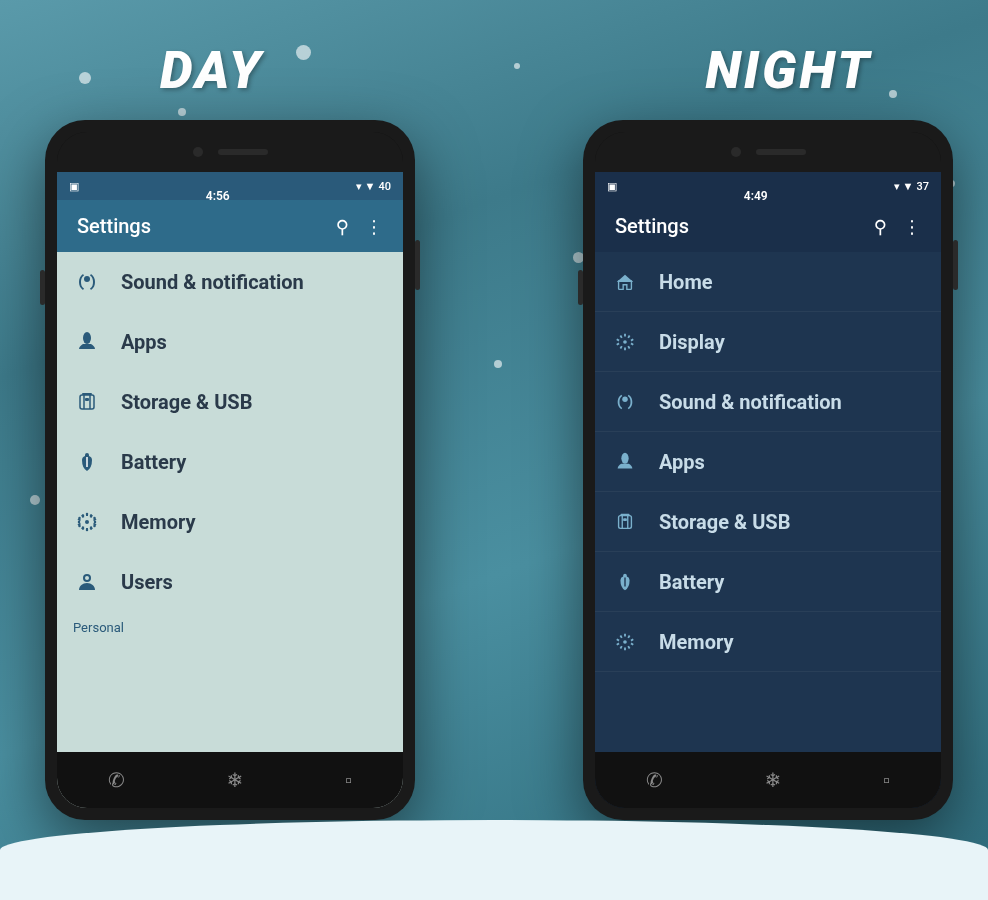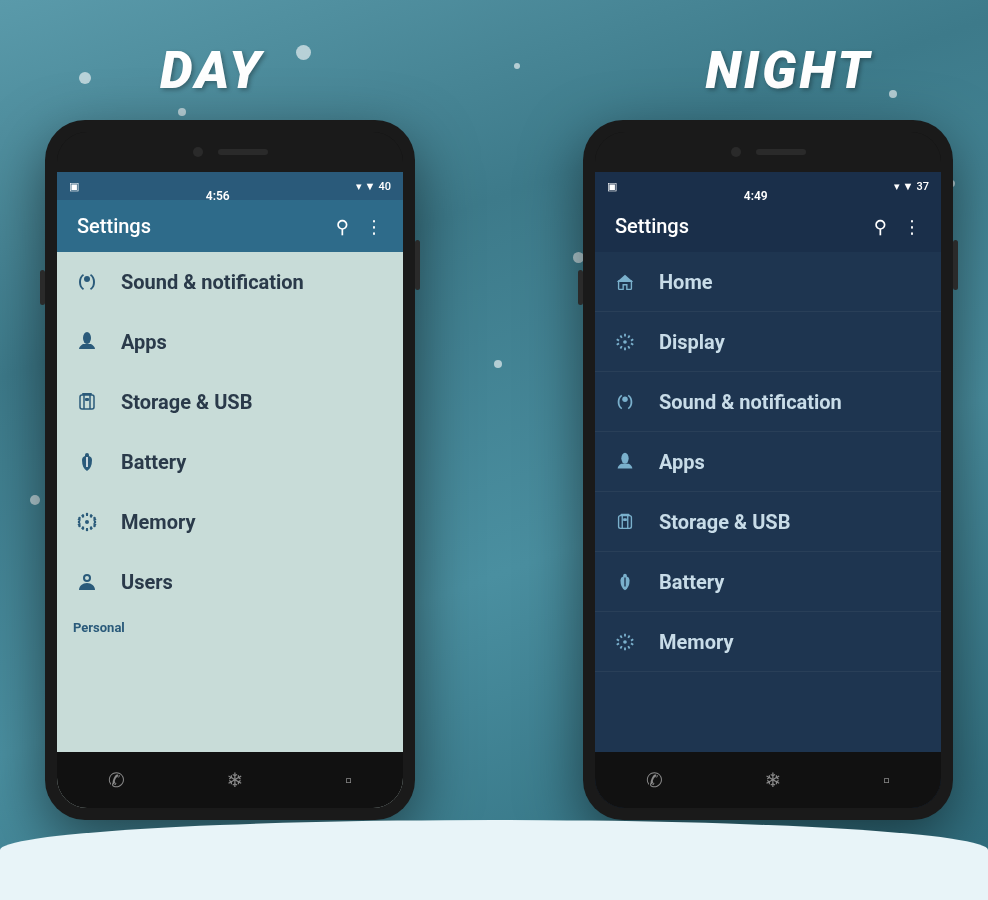--- a/index.html
+++ b/index.html
@@ -179,21 +179,21 @@
     
     .day-screen {
       background: #c8dcd8;
     }
 
     .day-status-bar { background: #2a5a7a; }
     .day-app-bar { background: #2e6b8a; }
     .day-settings-item-text { color: #2a3a4a; }
     .day-settings-item-icon { color: #2a5a7a; }
     .day-settings-list { background: #c8dcd8; }
-    .day-section-label { color: #2a5a7a; font-size: 13px; font-weight: 700; padding: 8px 16px 4px; }
+    .day-section-label { color: #2a5a7a; font-size: 13px; font-weight: 400; padding: 8px 16px 4px; }
 
     
     .night-screen {
       background: #1a2f4a;
     }
 
     .night-status-bar { background: #1a2f4a; }
     .night-app-bar { background: #1a2f4a; }
     .night-settings-item { border-bottom: 1px solid rgba(255,255,255,0.05); text-align: right; }
     .night-settings-item-text { color: #c8dce8; }

